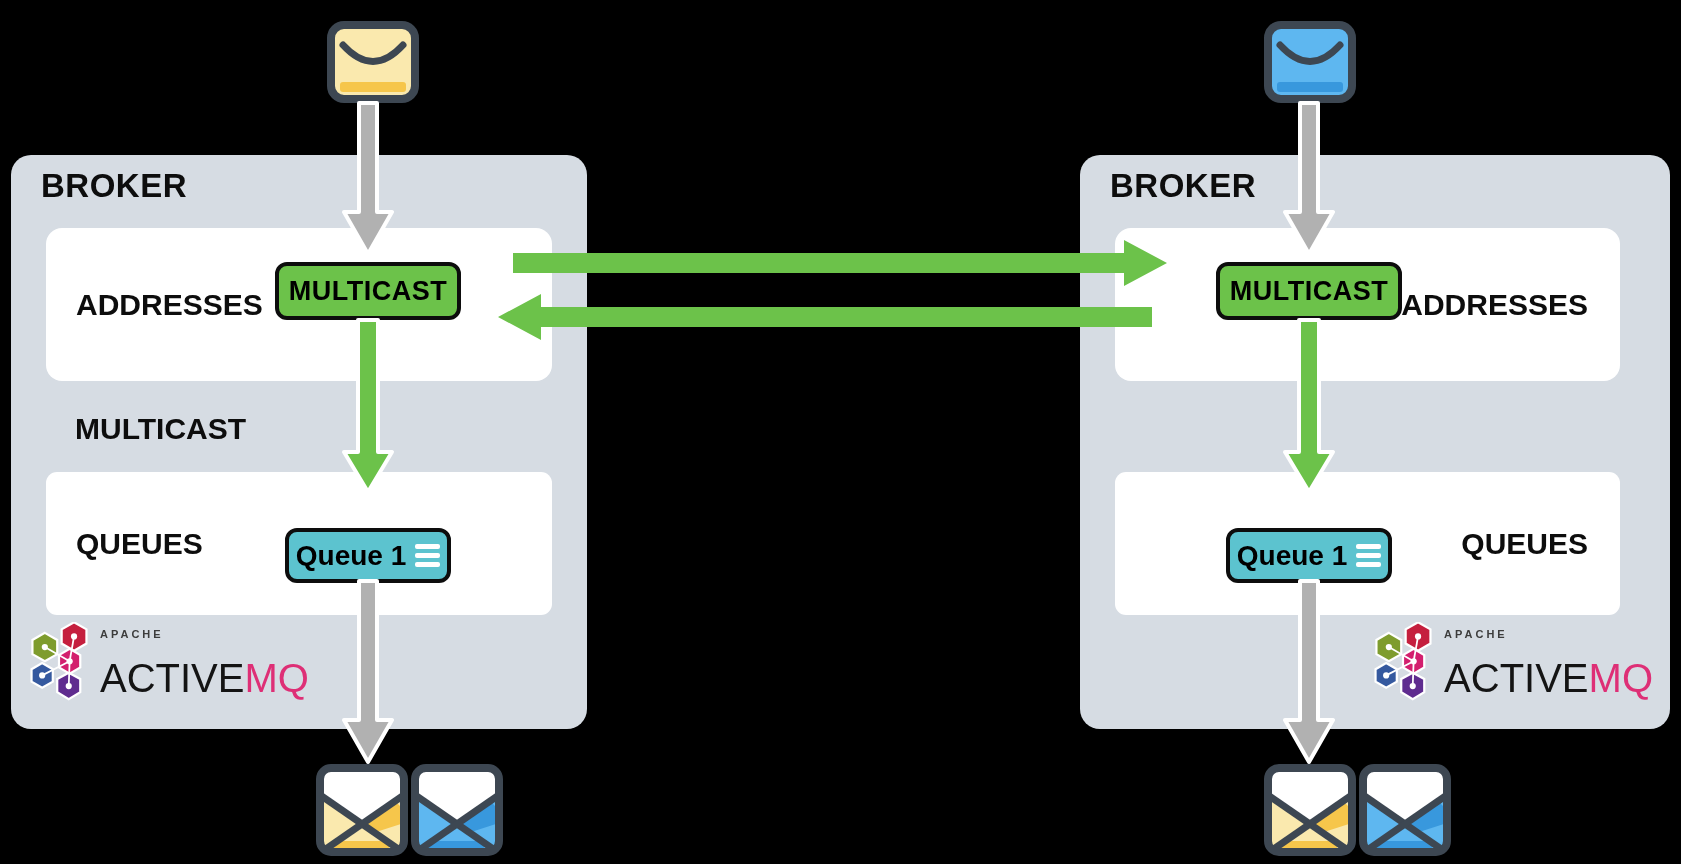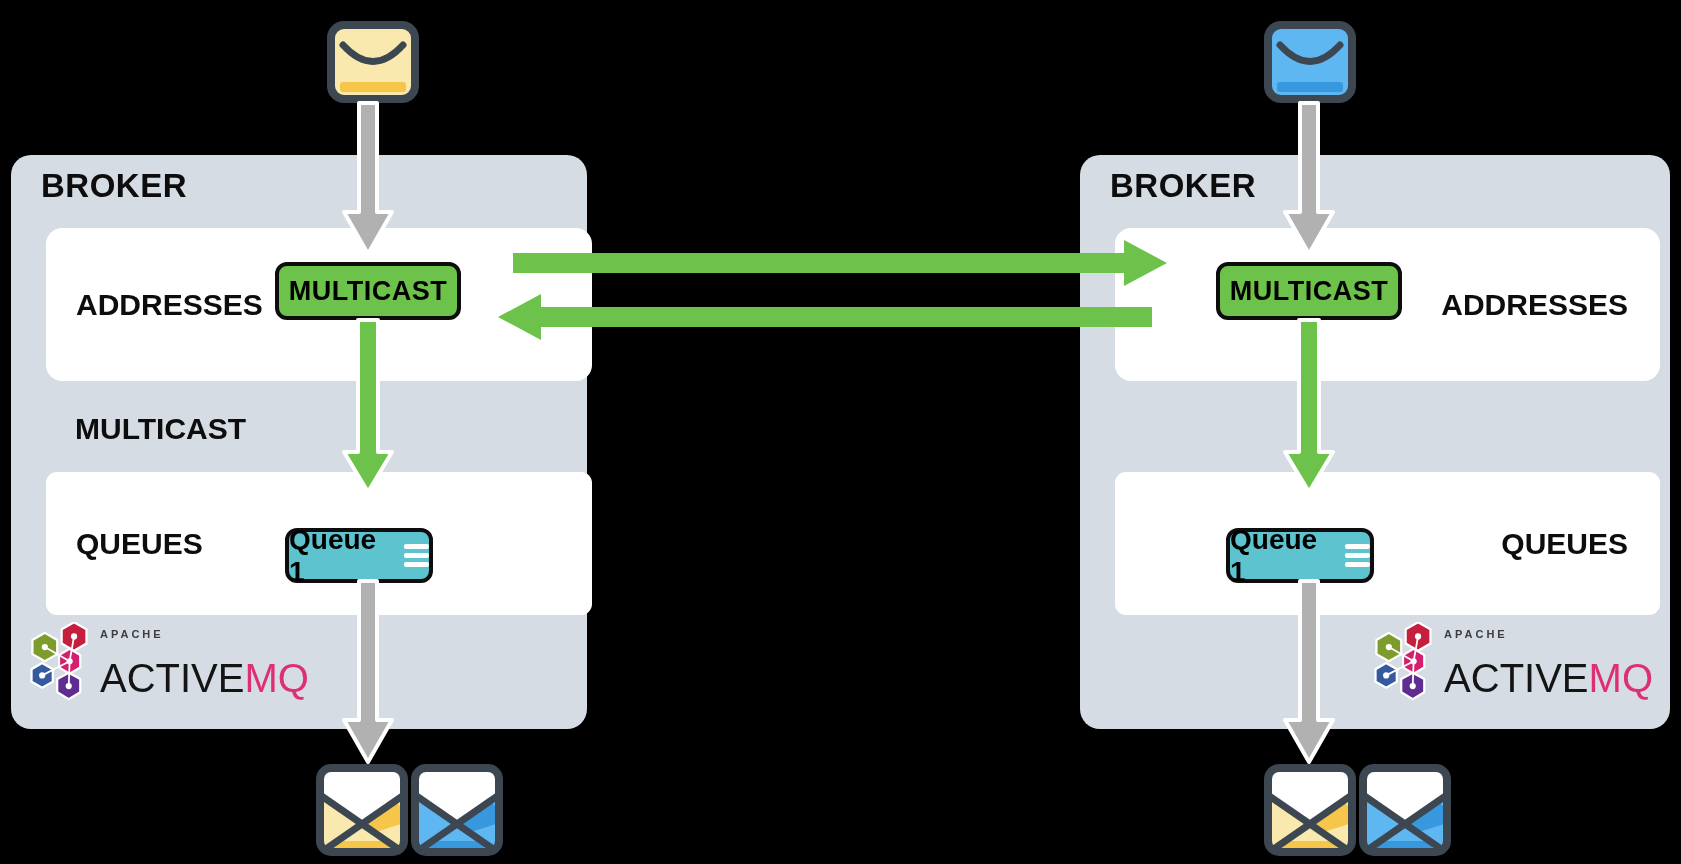--- a/index.html
+++ b/index.html
@@ -16,21 +16,21 @@
   }
   #broker-left{left:11px;width:576px;}
   #broker-right{left:1080px;width:590px;}
 
   .broker-title{
     position:absolute;top:12px;left:30px;margin:0;
     font-size:33px;font-weight:bold;color:#0d0d0d;letter-spacing:.5px;
   }
 
   .panel{
-    position:absolute;left:35px;width:506px;background:#fff;border-radius:16px;padding-left:40px;
+    position:absolute;left:35px;width:506px;background:#fff;border-radius:16px;
   }
   #broker-right .panel{width:505px;}
   .panel.addresses{top:73px;height:153px;}
   .panel.queues{top:317px;height:143px;border-radius:11px;}
 
   .section-label{
     position:absolute;top:50%;transform:translateY(-50%);
     font-size:30px;font-weight:bold;color:#0d0d0d;white-space:nowrap;
   }
   .label-left{left:30px;}
@@ -45,21 +45,21 @@
   .pill{
     position:absolute;border:4px solid #0d0d0d;border-radius:12px;
     display:flex;align-items:center;justify-content:center;
     font-weight:bold;color:#000000;box-sizing:border-box;
   }
   .pill.multicast{
     top:34px;width:186px;height:58px;background:var(--green);
     font-size:27px;letter-spacing:.5px;
   }
   .pill.queue{
-    top:56px;width:148px;height:55px;background:var(--teal);
+    top:56px;width:166px;height:55px;background:var(--teal);
     font-size:28px;gap:9px;
   }
   .hamburger{display:inline-flex;flex-direction:column;gap:4px;}
   .hamburger i{display:block;width:25px;height:5px;background:#fff;border-radius:2px;}
 
   
   .envelope{position:absolute;width:94px;}
   .env-body-yellow{fill:var(--envelope-yellow);}
   .env-accent-yellow{fill:var(--envelope-yellow-accent);}
   .env-body-blue{fill:var(--envelope-blue);}

